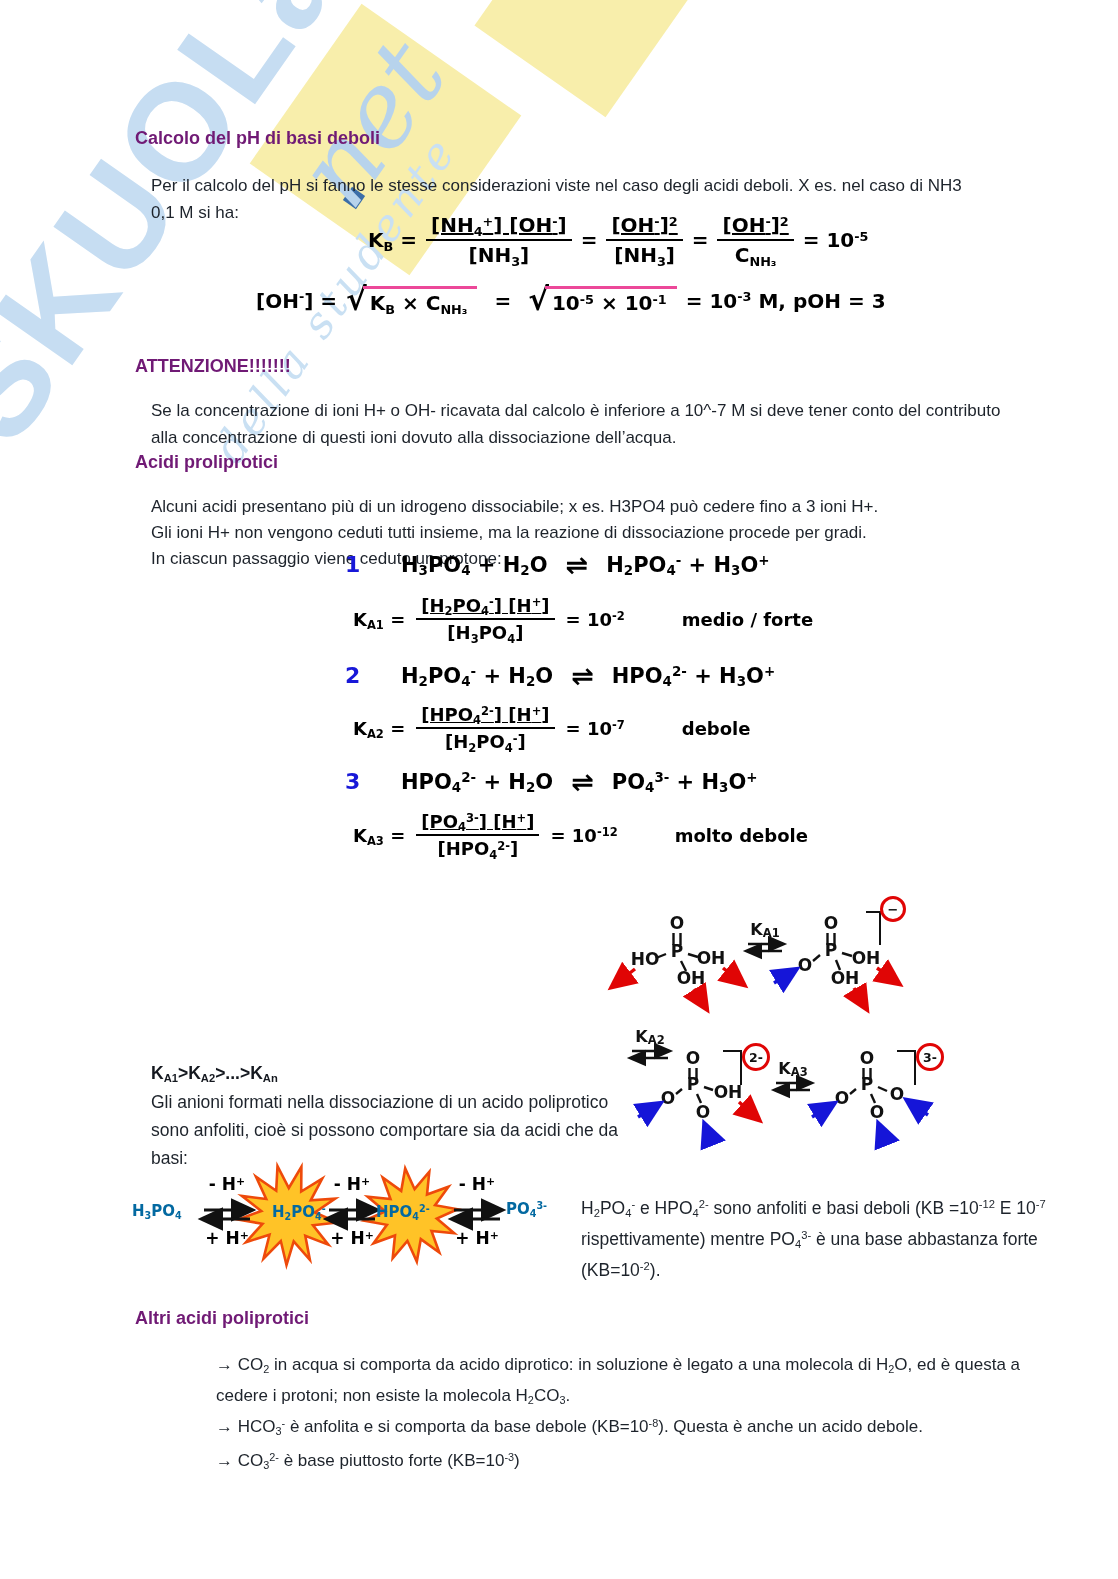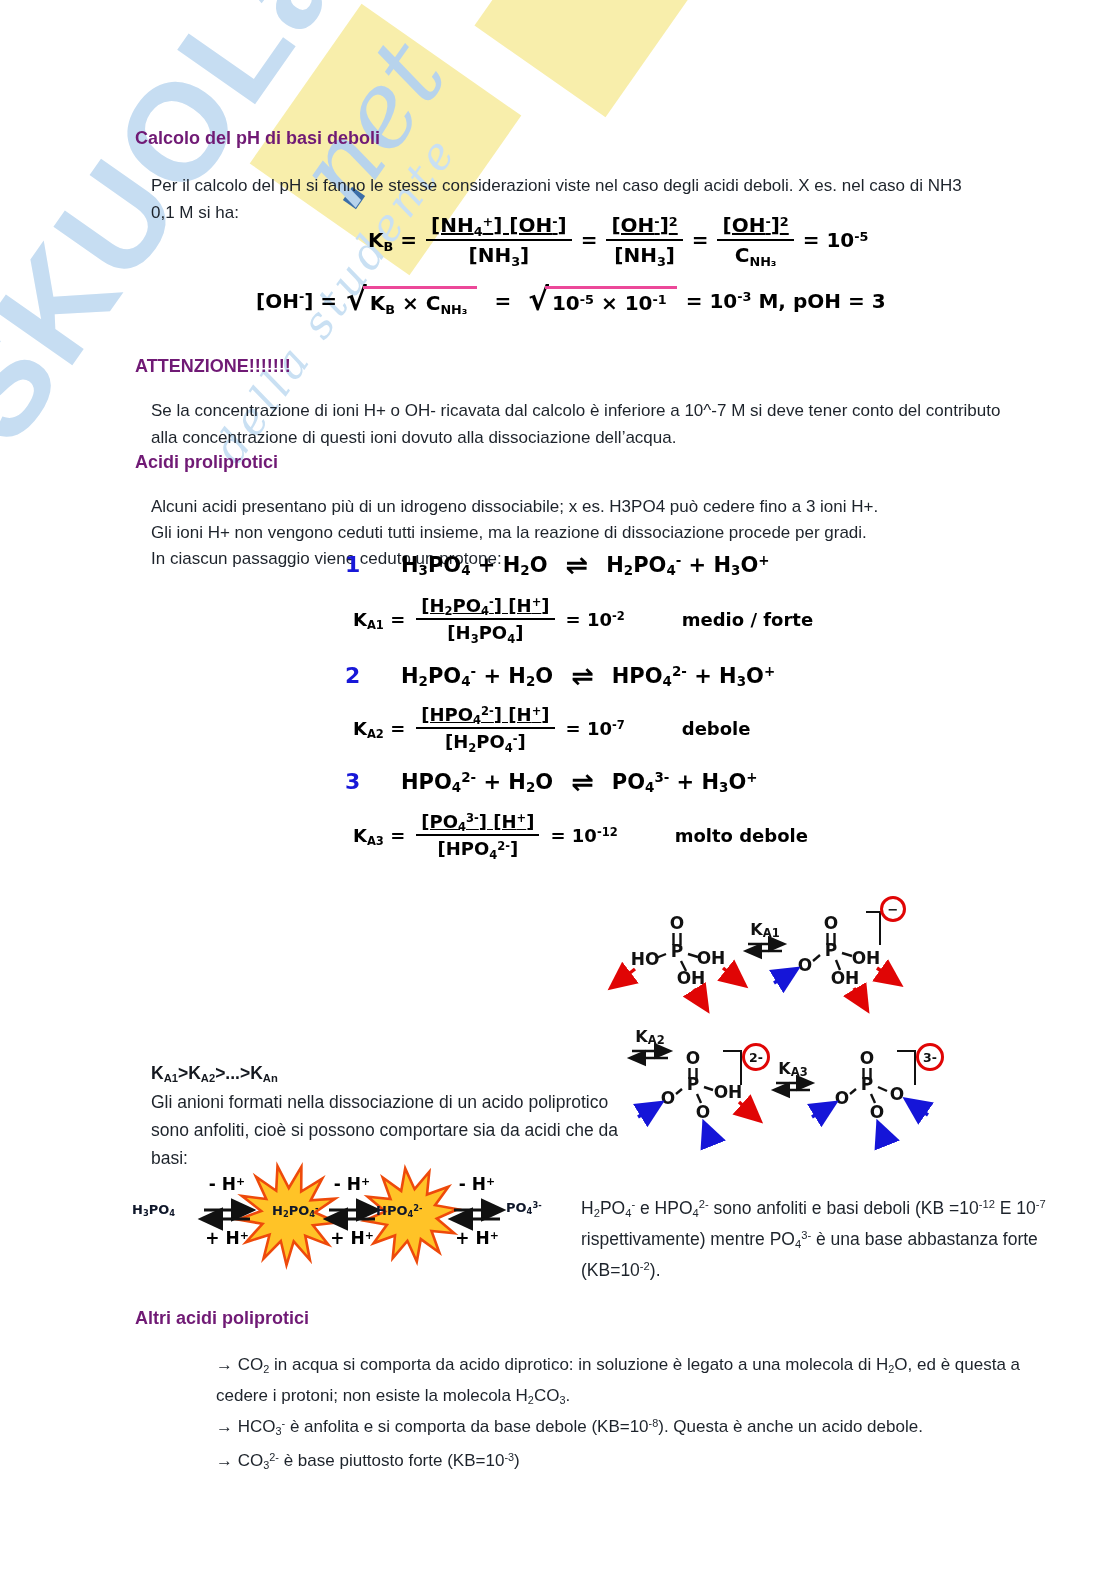--- a/index.html
+++ b/index.html
@@ -34,21 +34,21 @@
   .sqrt .body{border-top:3px solid #ec4899;padding:2px 10px 0 7px;}
   .rxn{position:absolute;display:flex;align-items:center;font-weight:bold;font-size:21px;color:#000;
        font-family:"DejaVu Sans","Liberation Sans",sans-serif;}
   .stepnum{color:#1818d8;width:56px;font-size:22px;}
   .harpoon{font-size:27px;margin:0 18px;line-height:1;}
   .krow{position:absolute;display:flex;align-items:center;gap:11px;font-weight:bold;font-size:18px;color:#000;
         font-family:"DejaVu Sans","Liberation Sans",sans-serif;}
   .strength{margin-left:46px;}
   .bold-line{font-weight:bold;color:#14181f;}
   svg text{font-weight:bold;fill:#111;font-family:"DejaVu Sans","Liberation Sans",sans-serif;}
-  .cascade-label{position:absolute;font-weight:bold;font-size:13px;color:#0f172a;white-space:nowrap;
+  .cascade-label{position:absolute;font-weight:bold;font-size:15px;color:#0369a1;white-space:nowrap;
                  font-family:"DejaVu Sans","Liberation Sans",sans-serif;}
   .cascade-h{position:absolute;font-weight:bold;font-size:17px;color:#000;width:50px;text-align:center;
              font-family:"DejaVu Sans","Liberation Sans",sans-serif;}
 </style>
 </head>
 <body>
 
 <div class="page">
 
   <div class="watermark">

